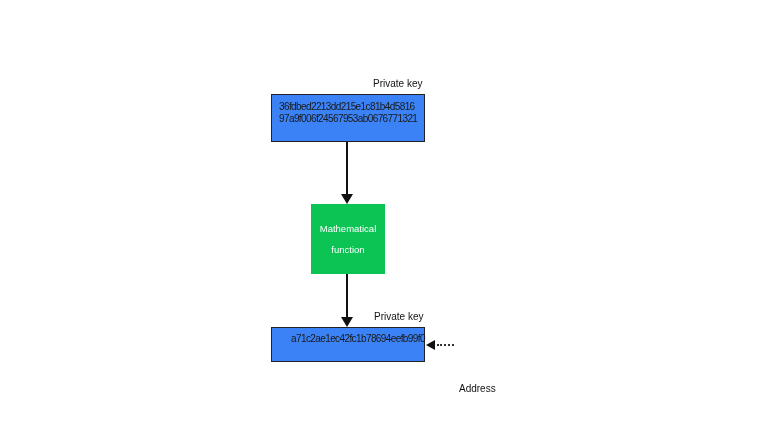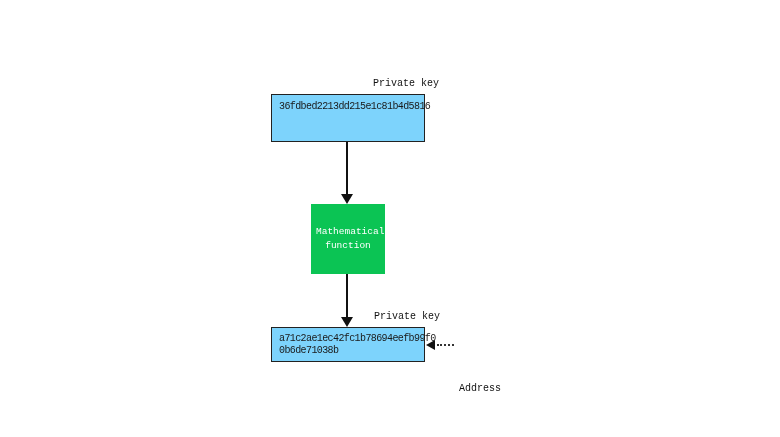--- a/index.html
+++ b/index.html
@@ -1,47 +1,47 @@
 <!DOCTYPE html>
 <html><head>
 <meta charset="utf-8">
 <style>
   html, body { margin: 0; padding: 0; background: #ffffff; }
   .canvas {
     position: relative;
     width: 780px;
     height: 437px;
     background: #ffffff;
-    font-family: Liberation Mono, monospace;
+    font-family: Liberation Sans, sans-serif;
     color: #1a1a1a;
     overflow: hidden;
   }
   .lbl {
     position: absolute;
     font-size: 10px;
     color: #111111;
     white-space: nowrap;
   }
   .box {
     position: absolute;
     border: 1px solid #222222;
-    background: #7dd3fc;
+    background: #3b82f6;
     box-sizing: border-box;
   }
   .hex-line {
     font-size: 10px;
     letter-spacing: -0.6px;
     line-height: 12.4px;
     white-space: nowrap;
     color: #1a1a1a;
   }
   #private-key-label { left: 373px; top: 78px; }
   #private-key-box   { left: 271px; top: 94px;  width: 154px; height: 48px; padding: 6px 7px 0 7px; }
   #public-key-label  { left: 374px; top: 311px; }
-  #public-key-box    { left: 271px; top: 327px; width: 154px; height: 35px; padding: 5px 7px 0 7px; }
+  #public-key-box    { left: 271px; top: 327px; width: 154px; height: 35px; padding: 5px 7px 0 19px; }
 
   .arrow-line {
     position: absolute;
     width: 2px;
     background: #111111;
   }
   .arrow-head-down {
     position: absolute;
     width: 0; height: 0;
     border-left: 6px solid transparent;
@@ -57,21 +57,21 @@
     position: absolute;
     left: 311px; top: 204px;
     width: 74px; height: 70px;
     display: flex;
     align-items: center;
     justify-content: center;
     text-align: center;
   }
   #function-box .fn-label {
     font-size: 9.5px;
-    line-height: 14px;
+    line-height: 21px;
     color: #ffffff;
     width: 64px;
   }
 
   #address-arrow-head {
     position: absolute;
     left: 426px; top: 340px;
     width: 0; height: 0;
     border-top: 5px solid transparent;
     border-bottom: 5px solid transparent;
@@ -87,36 +87,36 @@
 </style>
 </head>
 <body>
 
 <div class="canvas">
 
   <div class="lbl" id="private-key-label">Private key</div>
 
   <div class="box" id="private-key-box">
     <div class="hex-line">36fdbed2213dd215e1c81b4d5816</div>
+    <div class="hex-line">97a9f006f24567953ab0676771321</div>
   </div>
 
   <div class="arrow-line" id="arrow1-line"></div>
   <div class="arrow-head-down" id="arrow1-head"></div>
 
   <div id="function-box" style="background-color: rgb(11, 196, 84);">
     <div class="fn-label">Mathematical function</div>
   </div>
 
   <div class="arrow-line" id="arrow2-line"></div>
   <div class="arrow-head-down" id="arrow2-head"></div>
 
   <div class="lbl" id="public-key-label">Private key</div>
 
   <div class="box" id="public-key-box">
     <div class="hex-line">a71c2ae1ec42fc1b78694eefb99f0</div>
-    <div class="hex-line">0b6de71038b</div>
   </div>
 
   <div id="address-arrow-head"></div>
   <div id="address-dots"></div>
   <div class="lbl" id="address-label">Address</div>
 
 </div>
 
 </body></html>

